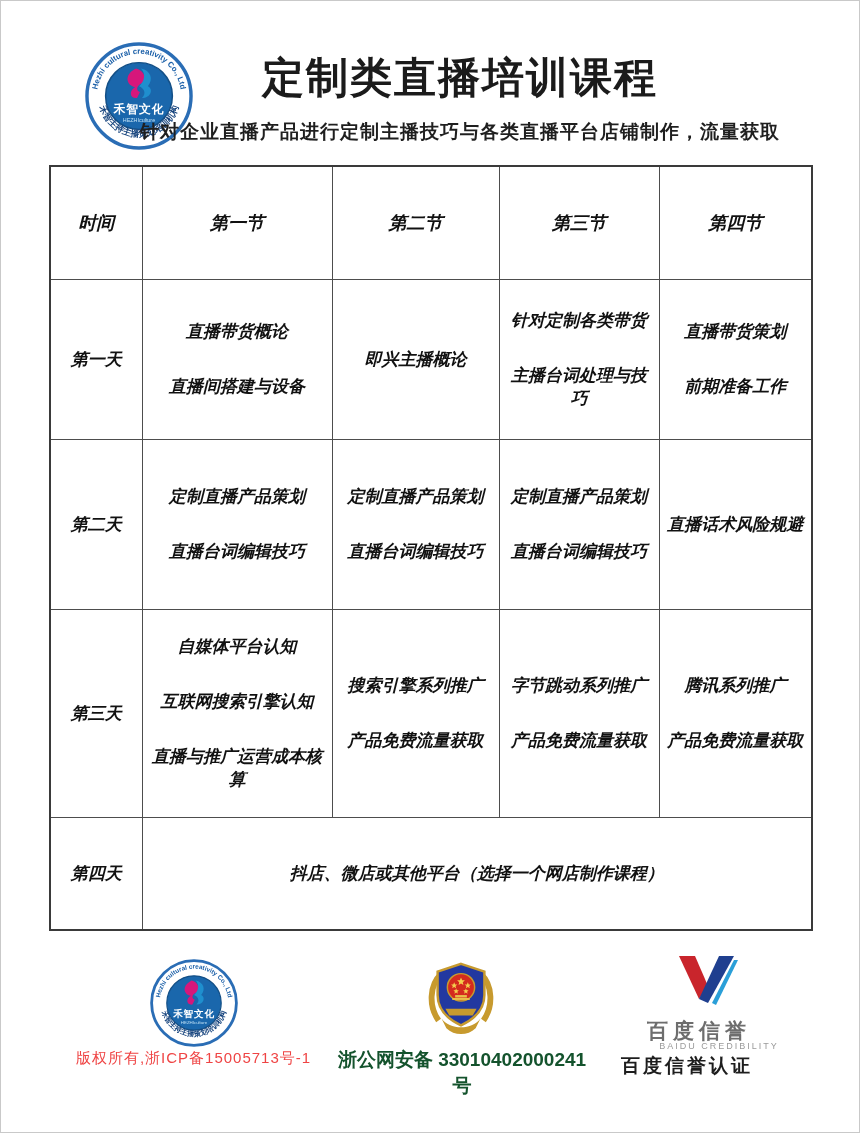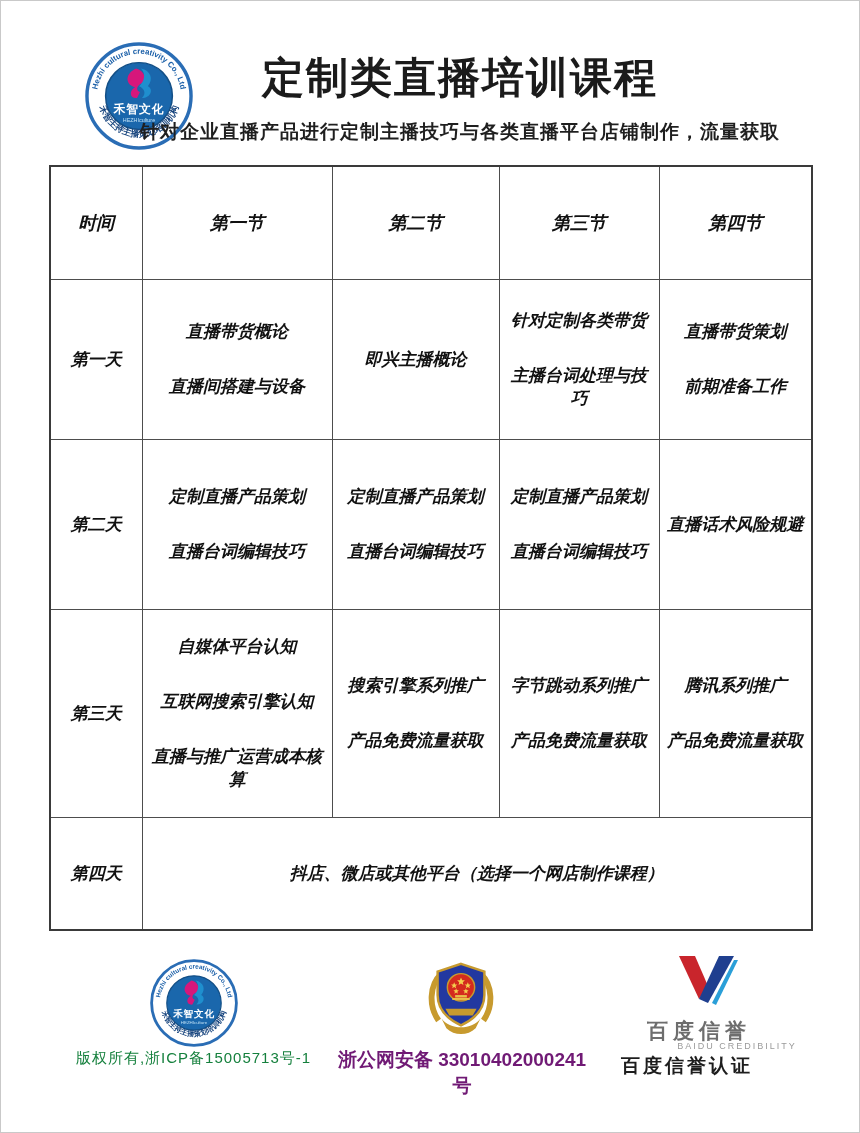--- a/index.html
+++ b/index.html
@@ -30,34 +30,34 @@
     font-weight:bold; color:#111; font-size:17px;
     padding:4px;
   }
   table.course th { font-size:18px; font-weight:bold; }
   .line + .line { margin-top:32px; }
   td.merged { text-align:left; padding-left:14px;margin-left:48px; }
 
   
   .footer-left-text {
     position:absolute; left:40px; top:1048px; width:305px; text-align:center;
-    font-size:15px; color:#15803d; letter-spacing:1px;
+    font-size:15px; color:#ef4444; letter-spacing:1px;
   }
   .police-badge { position:absolute; left:421px; top:957px; width:78px; height:80px; }
   .footer-center-text {
     position:absolute; left:330px; top:1046px; width:262px; text-align:center;
-    font-size:19px; font-weight:bold; color:#701a75;
+    font-size:19px; font-weight:bold; color:#14532d;
   }
   .baidu-v { position:absolute; left:676px; top:953px; width:62px; height:62px; }
   .baidu-cn {
     position:absolute; left:620px; top:1016px; width:156px; text-align:center;
     font-size:21px; color:#6d6d6d; font-weight:bold; letter-spacing:5px;
   }
   .baidu-en {
-    position:absolute; left:658px; top:1040px; width:156px; text-align:center;
+    position:absolute; left:640px; top:1040px; width:156px; text-align:center;
     font-size:9px; color:#9a9a9a; letter-spacing:2px;
   }
   .baidu-cert {
     position:absolute; left:620px; top:1052px; width:176px; text-align:left;
     font-size:19px; font-weight:bold; color:#1d1d1d; letter-spacing:3px;
   }
 
   
   .arc-en { font-size:8px; fill:#1a5fa8; font-weight:bold; }
   .arc-cn { font-size:9px; fill:#14427c; font-weight:bold; }

